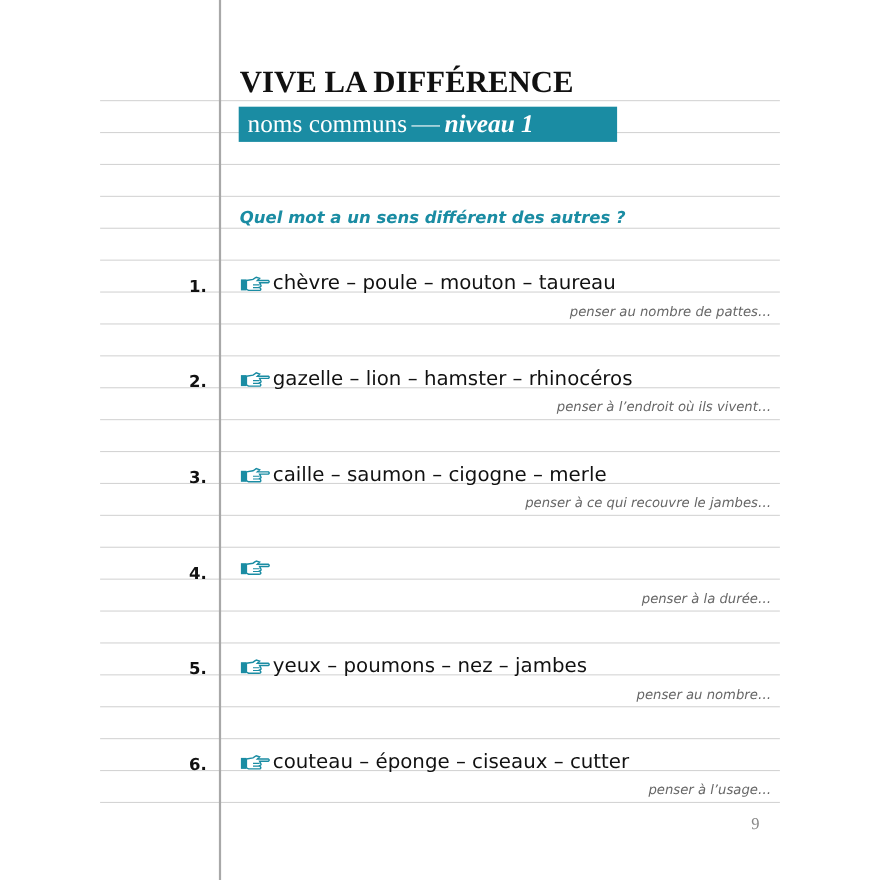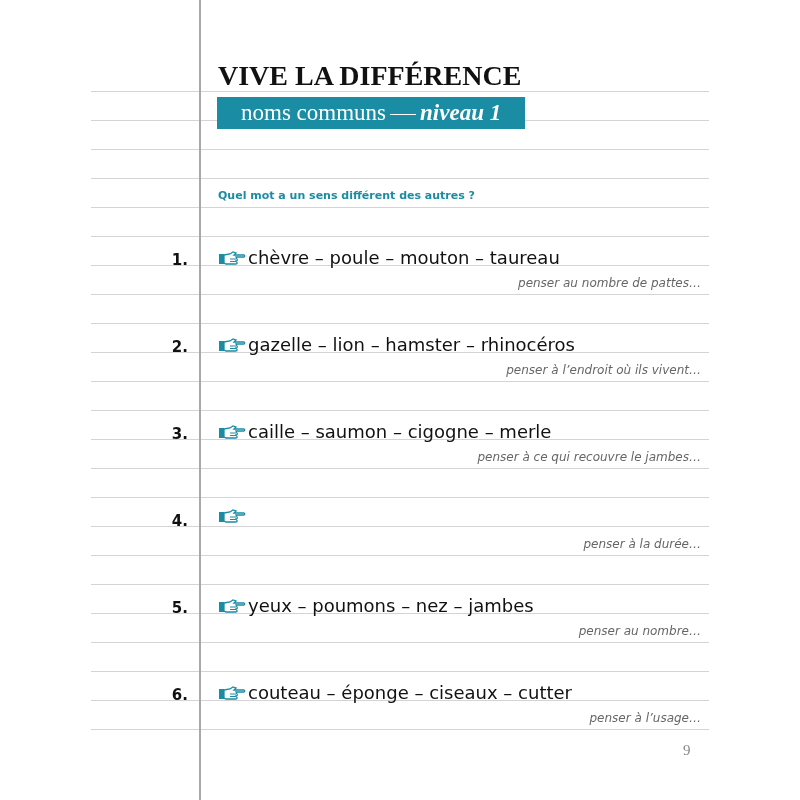--- a/index.html
+++ b/index.html
@@ -16,31 +16,31 @@
     position: absolute; left: 199px; top: 0; width: 2px; height: 800px;
     background: #a8a8a8;
   }
   .title {
     position: absolute; left: 218px; top: 58px;
     font-family: "Liberation Serif", "DejaVu Serif", serif;
     font-weight: bold; font-size: 28px; color: #111; letter-spacing: 0px;
     line-height: 36px; white-space: nowrap;
   }
   .banner {
-    position: absolute; left: 217px; top: 97px; width: 308px; height: 32px;
+    position: absolute; left: 217px; top: 97px; width: 344px; height: 32px;
     background: #1a8ca3; color: #fff;
     font-family: "Liberation Serif", "DejaVu Serif", serif;
-    font-size: 23px; line-height: 32px; box-sizing: border-box; padding-left: 24px;
+    font-size: 23px; line-height: 32px; box-sizing: border-box; padding-left: 8px;
     white-space: nowrap;
   }
   .banner .dash { display: inline-block; width: 26px; height: 1.5px; background: #fff; vertical-align: 5px; margin: 0 4px; }
   .banner .level { font-style: italic; font-weight: bold; }
   .question {
     position: absolute; left: 218px; top: 189px;
-    font-size: 11px; font-weight: bold; color: #1a8ca3;
+    font-size: 15px; font-weight: bold; font-style: italic; color: #1a8ca3;
     white-space: nowrap;
   }
   .item-num {
     position: absolute; left: 150px; width: 38px; text-align: right;
     font-weight: bold; font-size: 15px; color: #111;
   }
   .item-words {
     position: absolute; left: 218px;
     font-size: 18px; color: #111; white-space: nowrap;
     display: flex; align-items: flex-end;

